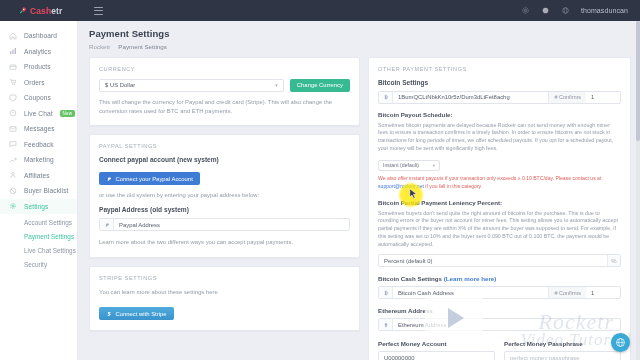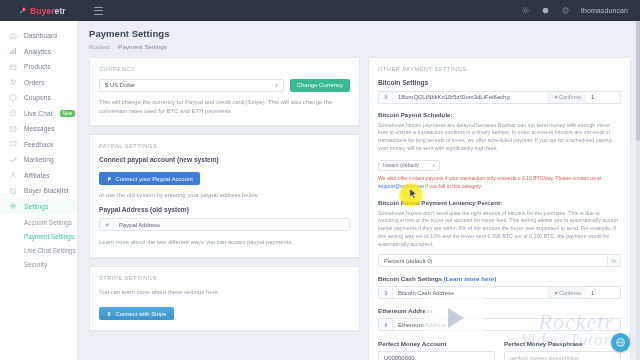--- a/index.html
+++ b/index.html
@@ -200,21 +200,21 @@
 
 <div class="app">
 
   <div class="topbar">
     <div class="brand">
       <svg class="rocket-icon" viewBox="0 0 24 24">
         <path d="M14 3c4 0 7 3 7 7l-6 6-4-4 3-9z" fill="#e8475f"></path>
         <path d="M9 12l3 3-5 5-2-2 4-6z" fill="#37ba92"></path>
         <circle cx="15" cy="9" r="1.6" fill="#fff"></circle>
       </svg>
-      <span class="brand-name"><span>Buyer</span><span class="r2">etr</span></span>
+      <span class="brand-name"><span>Cash</span><span class="r2">etr</span></span>
     </div>
     <div class="hamburger">
         <i></i>
         <i></i>
         <i></i>
       </div>
     <div class="topbar-right">
       <svg class="tb-icon" viewBox="0 0 24 24">
         <circle cx="12" cy="12" r="3.2" fill="none" stroke="#aeb4c1" stroke-width="2"></circle>
         <circle cx="12" cy="12" r="7.5" fill="none" stroke="#aeb4c1" stroke-width="2" stroke-dasharray="3 2.6"></circle>

